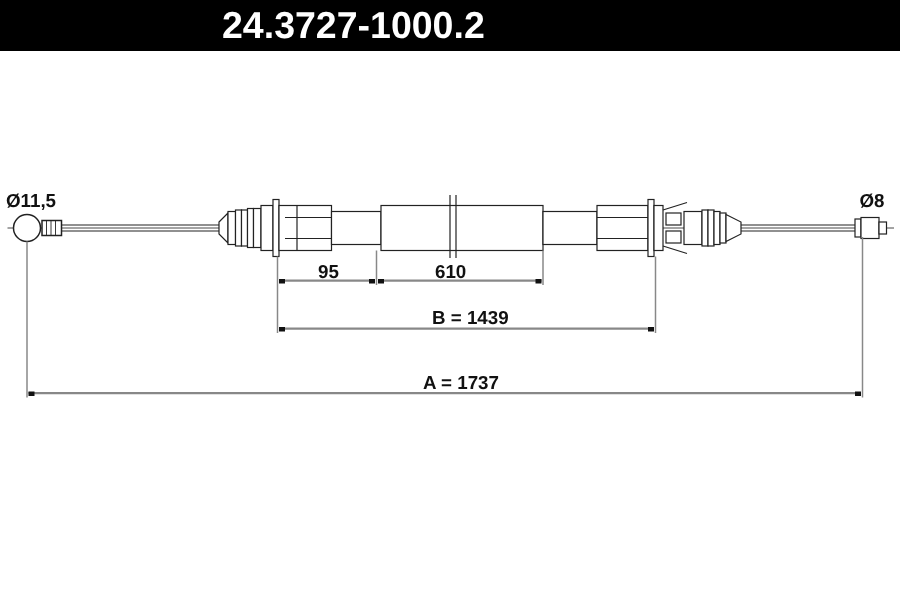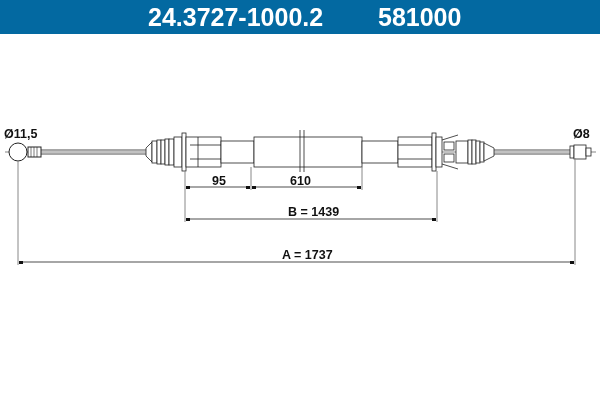--- a/index.html
+++ b/index.html
@@ -1,28 +1,27 @@
 <!DOCTYPE html>
 <html><head>
 <meta charset="utf-8">
 <style>
   html, body { margin:0; padding:0; background:#ffffff; }
   body { width:600px; height:400px; position:relative; overflow:hidden; font-family:"Liberation Sans", sans-serif; }
-  .header { position:absolute; left:0; top:0; width:600px; height:34px; background:#0369a1; color:#fff; font-weight:bold; font-size:25px; line-height:34px; }
+  .header { position:absolute; left:0; top:0; width:600px; height:34px; background:#000000; color:#fff; font-weight:bold; font-size:25px; line-height:34px; }
   .header .pn { position:absolute; left:148px; top:0; }
   .header .ref { position:absolute; left:378px; top:0; }
   svg { position:absolute; left:0; top:0; }
   .lbl { font-family:"Liberation Sans", sans-serif; font-weight:bold; font-size:12.5px; fill:#111; }
 </style>
 </head>
 <body>
 
 <div class="header">
   <span class="pn">24.3727-1000.2</span>
-  <span class="ref">581000</span>
 </div>
 
 <svg width="600" height="400" viewBox="0 0 600 400">
 
   <line x1="5" y1="152" x2="596" y2="152" stroke="#333" stroke-width="0.6"></line>
 
   <g>
     <circle cx="18" cy="152" r="9" fill="#fff" stroke="#222" stroke-width="1"></circle>
     <rect x="28" y="147" width="13" height="10" fill="#fff" stroke="#222"></rect>
     <line x1="31" y1="147" x2="31" y2="157" stroke="#222" stroke-width="0.6"></line>

